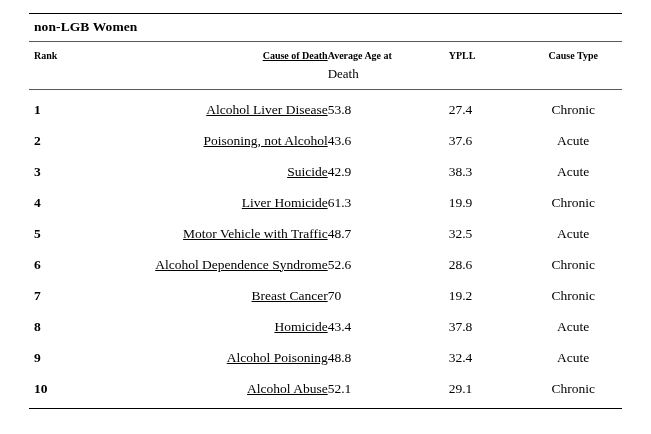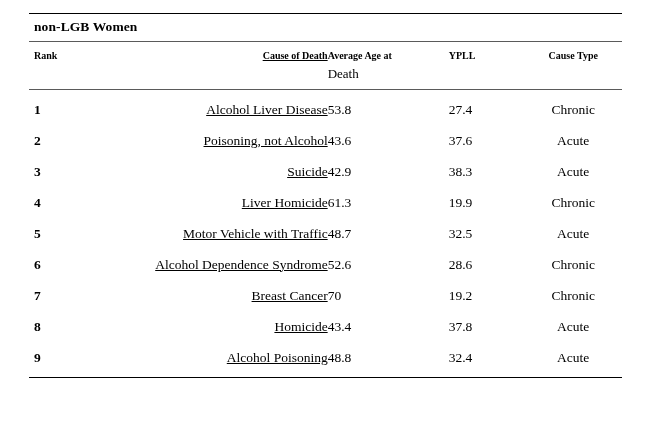--- a/index.html
+++ b/index.html
@@ -210,20 +210,27 @@
         <td class="c-ypll">37.8</td>
         <td class="c-type">Acute</td>
       </tr>
       <tr>
         <td class="c-rank">9</td>
         <td class="c-cause">Alcohol Poisoning</td>
         <td class="c-age">48.8</td>
         <td class="c-ypll">32.4</td>
         <td class="c-type">Acute</td>
       </tr>
+      <tr>
+        <td class="c-rank">10</td>
+        <td class="c-cause">Alcohol Abuse</td>
+        <td class="c-age">52.1</td>
+        <td class="c-ypll">29.1</td>
+        <td class="c-type">Chronic</td>
+      </tr>
     </tbody>
 
     <tbody>
       <tr class="spacer-row">
           <td colspan="5"></td>
         </tr>
       <tr class="rule-row">
         <td colspan="5">
             <div class="rule"></div>
           </td>

